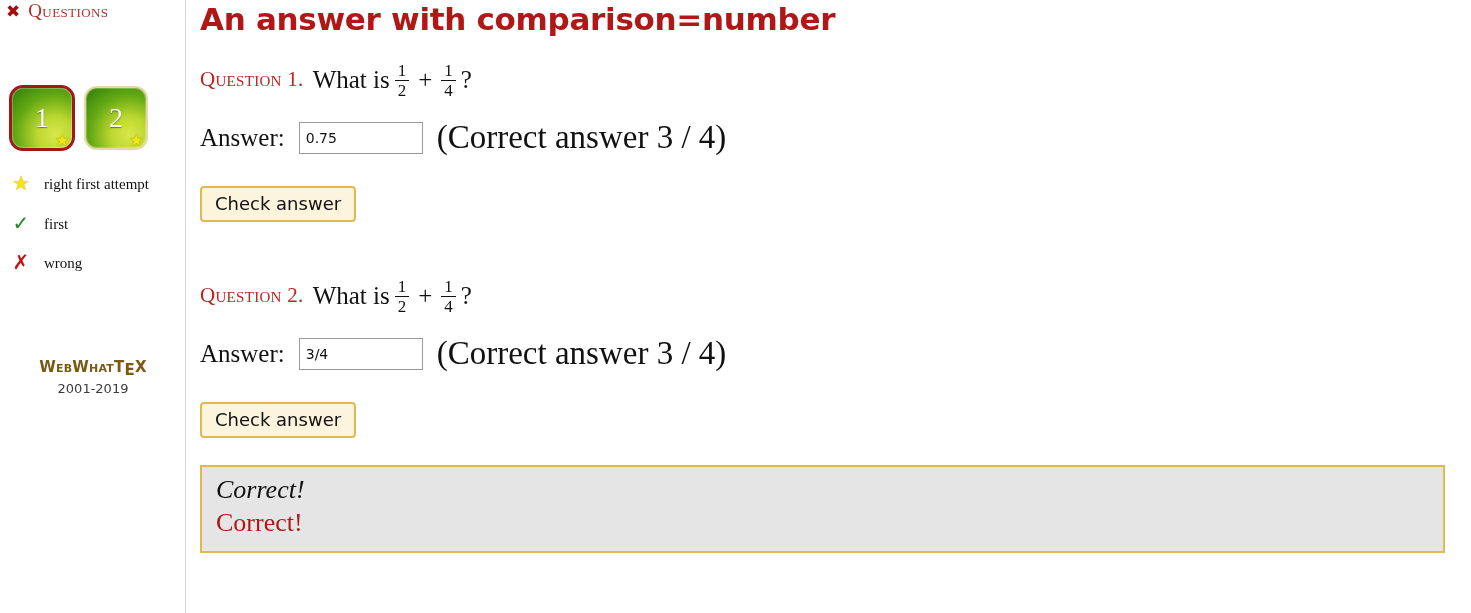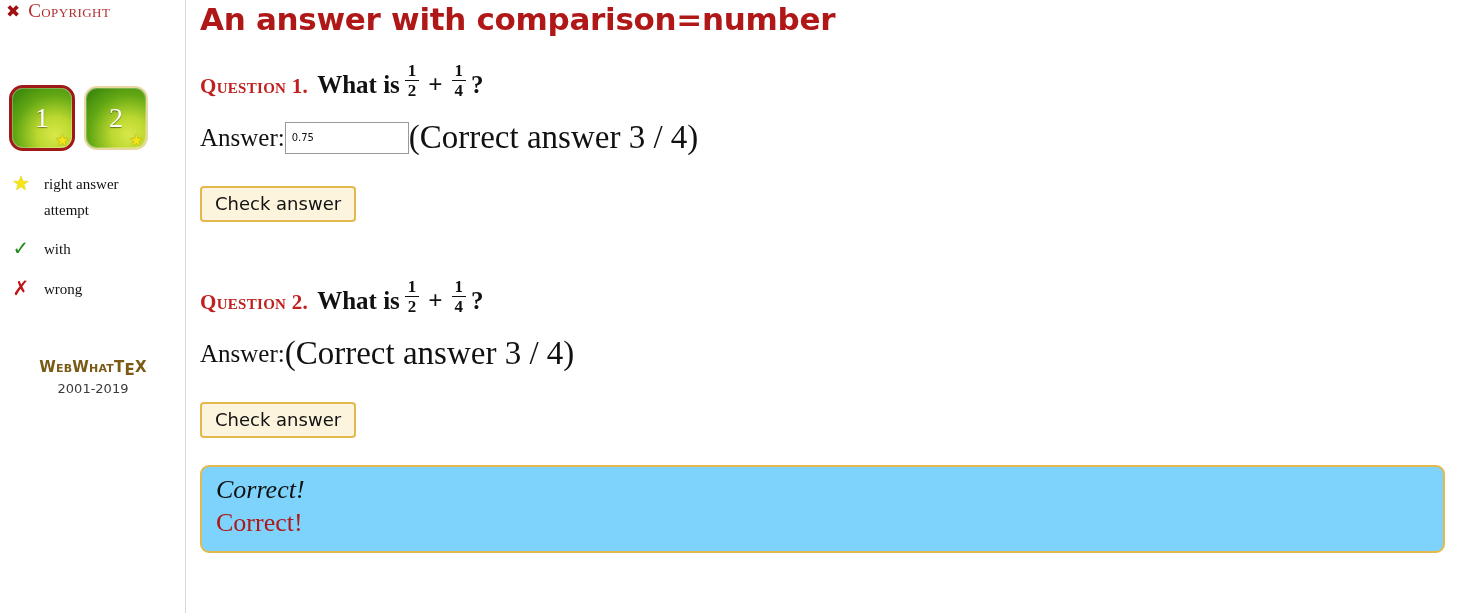--- a/index.html
+++ b/index.html
@@ -145,24 +145,23 @@
     font-size: 31px;
     letter-spacing: -0.3px;
     margin: 0;
     padding-top: 0px;
     line-height: 38px;
   }
 
   .qblock { position: relative; }
   .qline {
     display: flex;
-    align-items: flex-end;
+    align-items: center;
     font-size: 25px;
     color: #111;
-    font-weight: bold;
   }
   .qtag {
     color: #c02020;
     font-variant: small-caps;
     font-size: 21px;
     margin-right: 9px;
     letter-spacing: .3px;
   }
   .qtext { font-size: 25px; }
 
@@ -176,32 +175,33 @@
     line-height: 1.12;
     position: relative;
     top: 1px;
   }
   .frac .num { padding: 0 3px; }
   .frac .den { padding: 0 3px; border-top: 1.4px solid #111; }
 
   .ansrow {
     display: flex;
     align-items: center;
+    gap: 14px;
     margin-top: 20px;
     font-size: 25px;
     color: #111;
   }
   .ansrow .lab { font-size: 25px; }
   .ansfield {
     width: 124px;
     height: 32px;
     border: 1px solid #9a9a9a;
     background: #fff;
     font-family: "DejaVu Sans", sans-serif;
-    font-size: 10px;
+    font-size: 14px;
     color: #111;
     padding: 0 6px;
     border-radius: 0;
   }
   .correct-note { font-size: 33px; }
 
   .checkbtn {
     margin-top: 30px;
     display: inline-block;
     padding: 5px 13px 6px 13px;
@@ -212,23 +212,23 @@
     font-size: 18px;
     color: #111;
     cursor: pointer;
   }
 
   .q2 { margin-top: 54px; }
 
   .feedback {
     margin-top: 27px;
     margin-right: 10px;
-    background: #7dd3fc;
+    background: #e5e5e5;
     border: 2px solid #e3b94e;
-    border-radius: 9px;
+    border-radius: 0;
     padding: 7px 14px 12px 14px;
     min-height: 74px;
   }
   .fb-1 {
     font-family: "Liberation Serif", serif;
     font-style: italic;
     font-size: 26px;
     color: #111;
     line-height: 1.25;
   }
@@ -241,42 +241,42 @@
 </style>
 </head>
 <body>
 
 <div class="page">
 
   <div class="sidebar">
 
     <div class="side-head">
       <span class="x-ico">✖</span>
-      <span class="qlabel">Copyright</span>
+      <span class="qlabel">Questions</span>
     </div>
 
     <div class="qbuttons">
       <div class="qbtn sel">
         <span>1</span>
         <span class="corner-star">★</span>
       </div>
       <div class="qbtn plain">
         <span>2</span>
         <span class="corner-star">★</span>
       </div>
     </div>
 
     <div class="legend">
       <div class="legend-row">
         <span class="ico star">★</span>
-        <span class="txt">right answer attempt</span>
+        <span class="txt">right first attempt</span>
       </div>
       <div class="legend-row">
         <span class="ico tick">✓</span>
-        <span class="txt">with</span>
+        <span class="txt">first</span>
       </div>
       <div class="legend-row">
         <span class="ico cross">✗</span>
         <span class="txt">wrong</span>
       </div>
     </div>
 
     <div class="foot">
       <div class="brand"><span>Web</span><span>What</span><span>T</span><span class="tex-e">E</span><span>X</span></div>
       <div class="cp">2001-2019</div>
@@ -328,20 +328,21 @@
         <span class="qtext" style="margin:0 4px;">+</span>
         <span class="frac">
           <span class="num">1</span>
           <span class="den">4</span>
         </span>
         <span class="qtext">?</span>
       </div>
 
       <div class="ansrow">
         <span class="lab">Answer:</span>
+        <input class="ansfield" type="text" value="3/4" style="">
         <span class="correct-note">
           <span>(Correct answer</span>
           <span>3</span>
           <span>/</span>
           <span>4</span><span>)</span>
         </span>
       </div>
 
       <div class="checkbtn">Check answer</div>
     </div>

